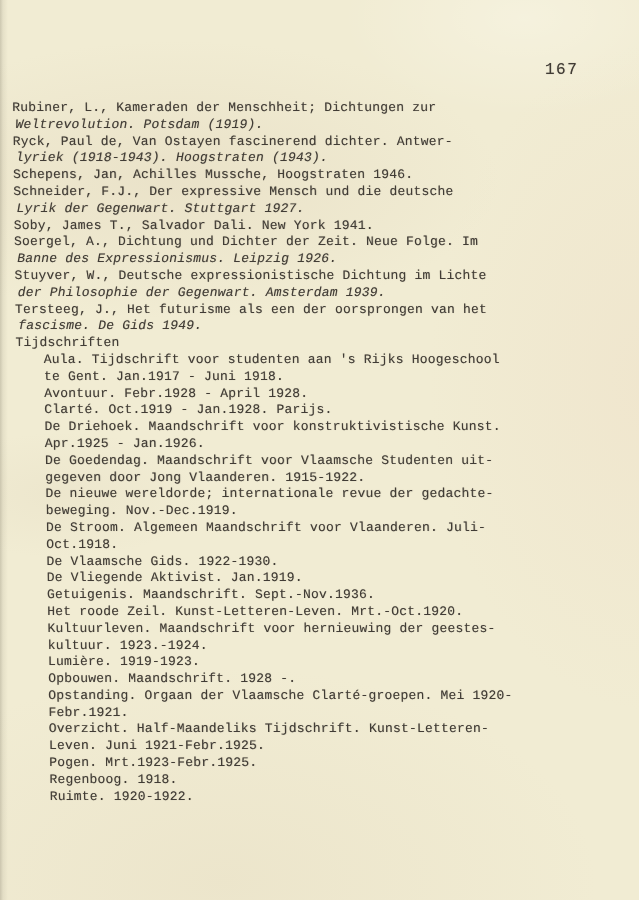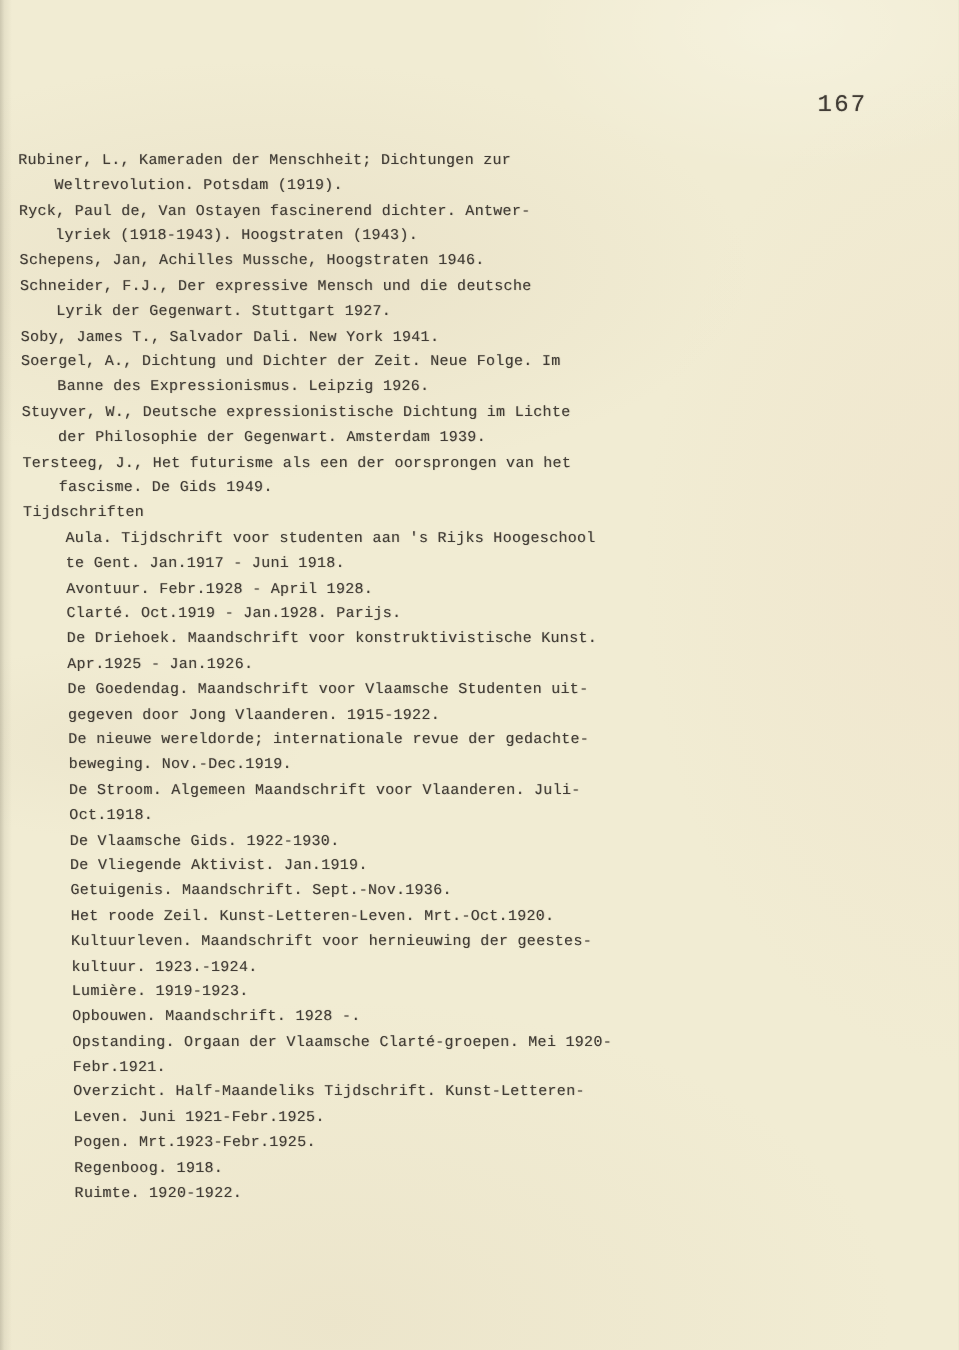--- a/index.html
+++ b/index.html
@@ -37,29 +37,29 @@
   .content {
     position: absolute;
     top: 100px;
     left: 0;
     right: 0;
     transform: skewX(0.8deg);
     transform-origin: 0 0;
   }
   .line {
     font-family: "Liberation Mono", "DejaVu Sans Mono", monospace;
-    font-size: 10px;
+    font-size: 13px;
     line-height: 16.8px;
     letter-spacing: 0.2px;
     color: var(--ink, #413c35);
     white-space: pre;
     text-shadow: 0.3px 0.3px 0.7px rgba(65,60,53,0.45);
   }
   .line.main   { padding-left: 12px; }
-  .line.cont   { padding-left: 36px; }
+  .line.cont   { padding-left: 15px; font-style: italic; }
   .line.header { padding-left: 12px; }
   .line.journal{ padding-left: 40px; }
 </style>
 </head>
 <body>
 
 <div class="page">
   <div class="page-number">167</div>
 
   <div class="content">

